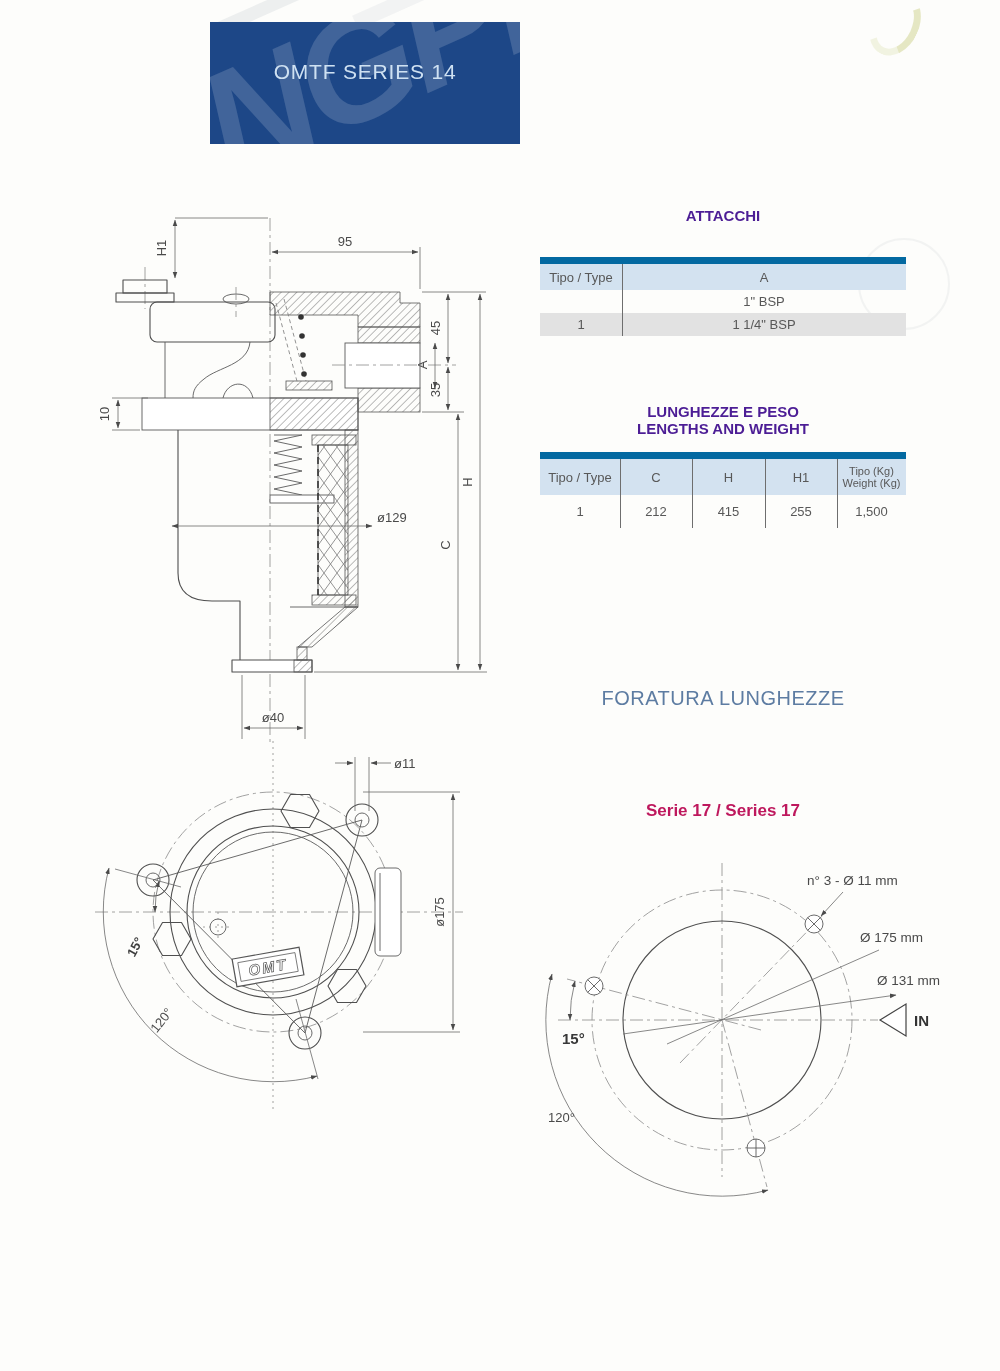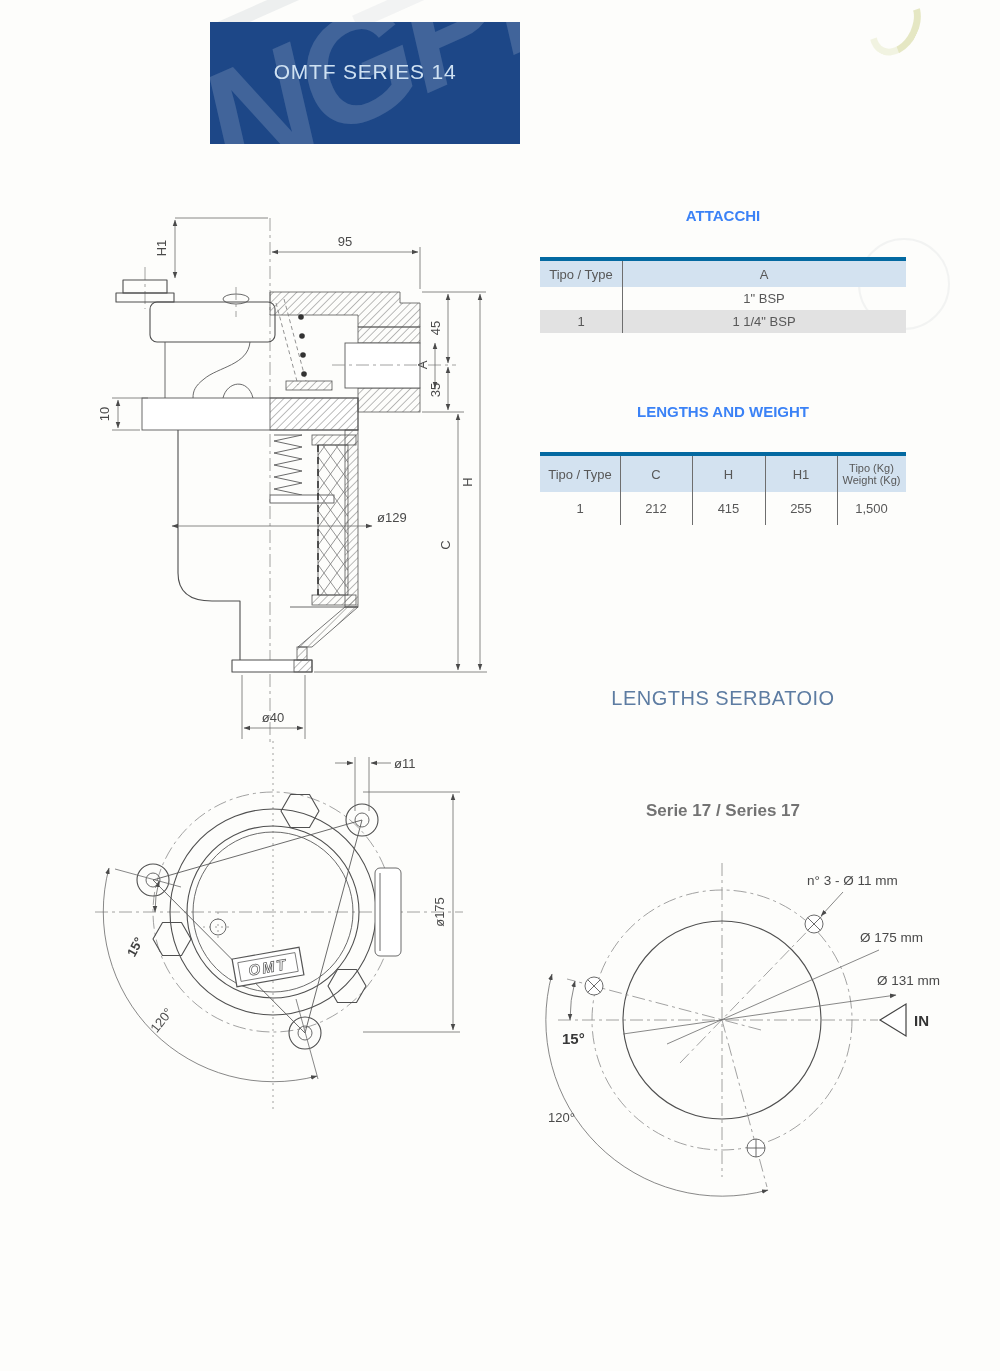--- a/index.html
+++ b/index.html
@@ -29,34 +29,34 @@
   .frag2{left:352px;top:0px;width:74px;height:15px;transform:rotate(-24deg);background:rgba(130,145,165,.09);}
   .yellow-mark{
     left:862px;top:0px;width:52px;height:34px;border:7px solid transparent;
     border-top-color:rgba(205,210,140,.5);border-right-color:rgba(210,215,150,.25);
     border-radius:50%;transform:rotate(115deg);
   }
   .faint-circle{left:858px;top:238px;width:88px;height:88px;border:2px solid rgba(110,125,145,.08);border-radius:50%;}
   
   .section-title{
     left:540px;width:366px;text-align:center;
-    color:#3b82f6;font-weight:bold;font-size:15px;line-height:17px;
+    color:#4c1d95;font-weight:bold;font-size:15px;line-height:17px;
   }
   .t1-title{top:207px;}
   .t2-title{top:403px;}
   .mount-title{
     left:528px;width:390px;top:682px;text-align:center;
     color:#5d7ca2;font-size:20px;line-height:33px;letter-spacing:.5px;
   }
   .serie-title{
     left:540px;width:366px;top:801px;text-align:center;
-    color:#737373;font-weight:bold;font-size:17px;
+    color:#be185d;font-weight:bold;font-size:17px;
   }
   
-  .dtable{left:540px;width:366px;border-top:4px solid #0369a1;}
+  .dtable{left:540px;width:366px;border-top:7px solid #0369a1;}
   .t1{top:257px;}
   .t2{top:452px;}
   .trow{display:flex;align-items:center;}
   .thead{background:#d3e2f0;color:#3c3c3c;}
   .cell{text-align:center;font-size:13px;color:#585858;}
   .t1 .c-type{width:82px;flex:none;}
   .t1 .c-a{flex:1;}
   .t1 .trow{height:23px;}
   .t1 .trow.hd{height:26px;}
   .t1 .r2{background:#e2e2e2;}
@@ -285,20 +285,21 @@
     <div class="cell c-a">1" BSP</div>
   </div>
   <div class="trow r2">
     <div class="cell c-type">1</div>
     <div class="cell c-a">1 1/4" BSP</div>
   </div>
   <div class="vline" style="left:82px;height:72px;"></div>
 </div>
 
 <div class="abs section-title t2-title">
+  <div>LUNGHEZZE E PESO</div>
   <div>LENGTHS AND WEIGHT</div>
 </div>
 
 <div class="abs dtable t2">
   <div class="trow hd thead">
     <div class="cell c0">Tipo / Type</div>
     <div class="cell c1">C</div>
     <div class="cell c2">H</div>
     <div class="cell c3">H1</div>
     <div class="cell c4 peso">
@@ -313,21 +314,21 @@
     <div class="cell c3">255</div>
     <div class="cell c4">1,500</div>
   </div>
   <div class="vline" style="left:80px;height:69px;"></div>
   <div class="vline" style="left:152px;height:69px;"></div>
   <div class="vline" style="left:225px;height:69px;"></div>
   <div class="vline" style="left:297px;height:69px;"></div>
 </div>
 
 <div class="abs mount-title">
-  <div>LENGTHS SERBATOIO</div>
+  <div>FORATURA LUNGHEZZE</div>
 </div>
 <div class="abs serie-title">Serie 17 / Series 17</div>
 
 <svg style="left:540px;top:845px;" width="460" height="370" viewBox="0 0 460 370">
   <defs>
     <marker id="a3" viewBox="0 0 10 10" refX="8.5" refY="5" markerWidth="9" markerHeight="9" orient="auto-start-reverse">
       <polygon points="0,1.8 9,5 0,8.2" fill="#4a4a4a"></polygon>
     </marker>
   </defs>
 

